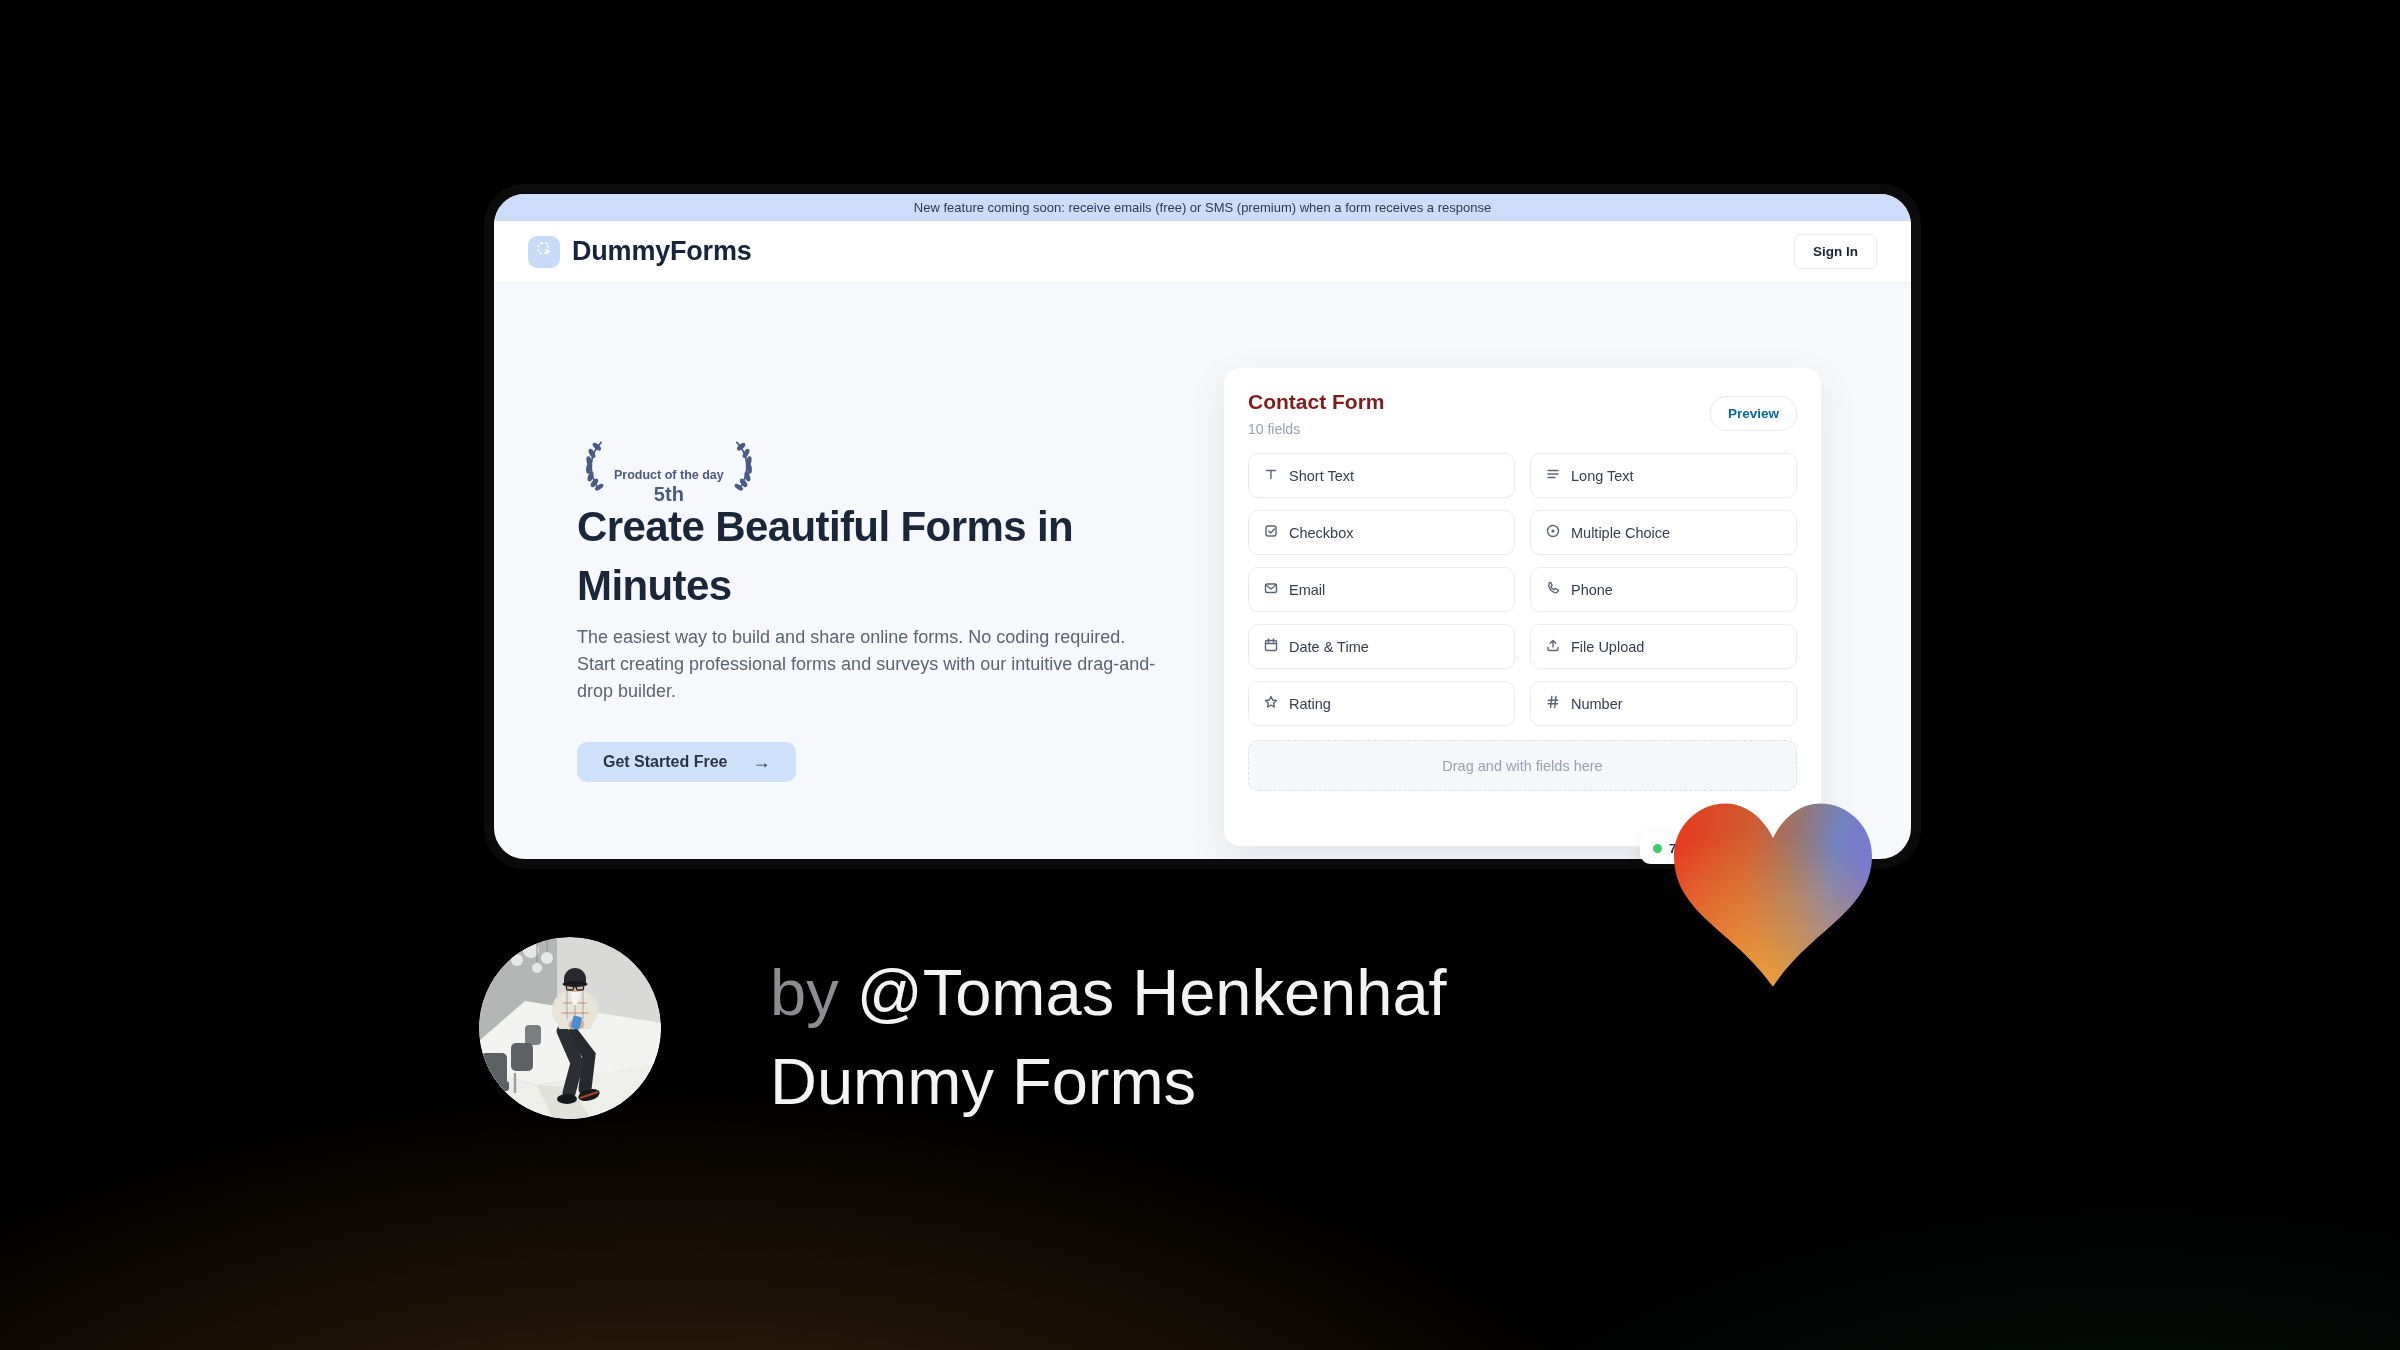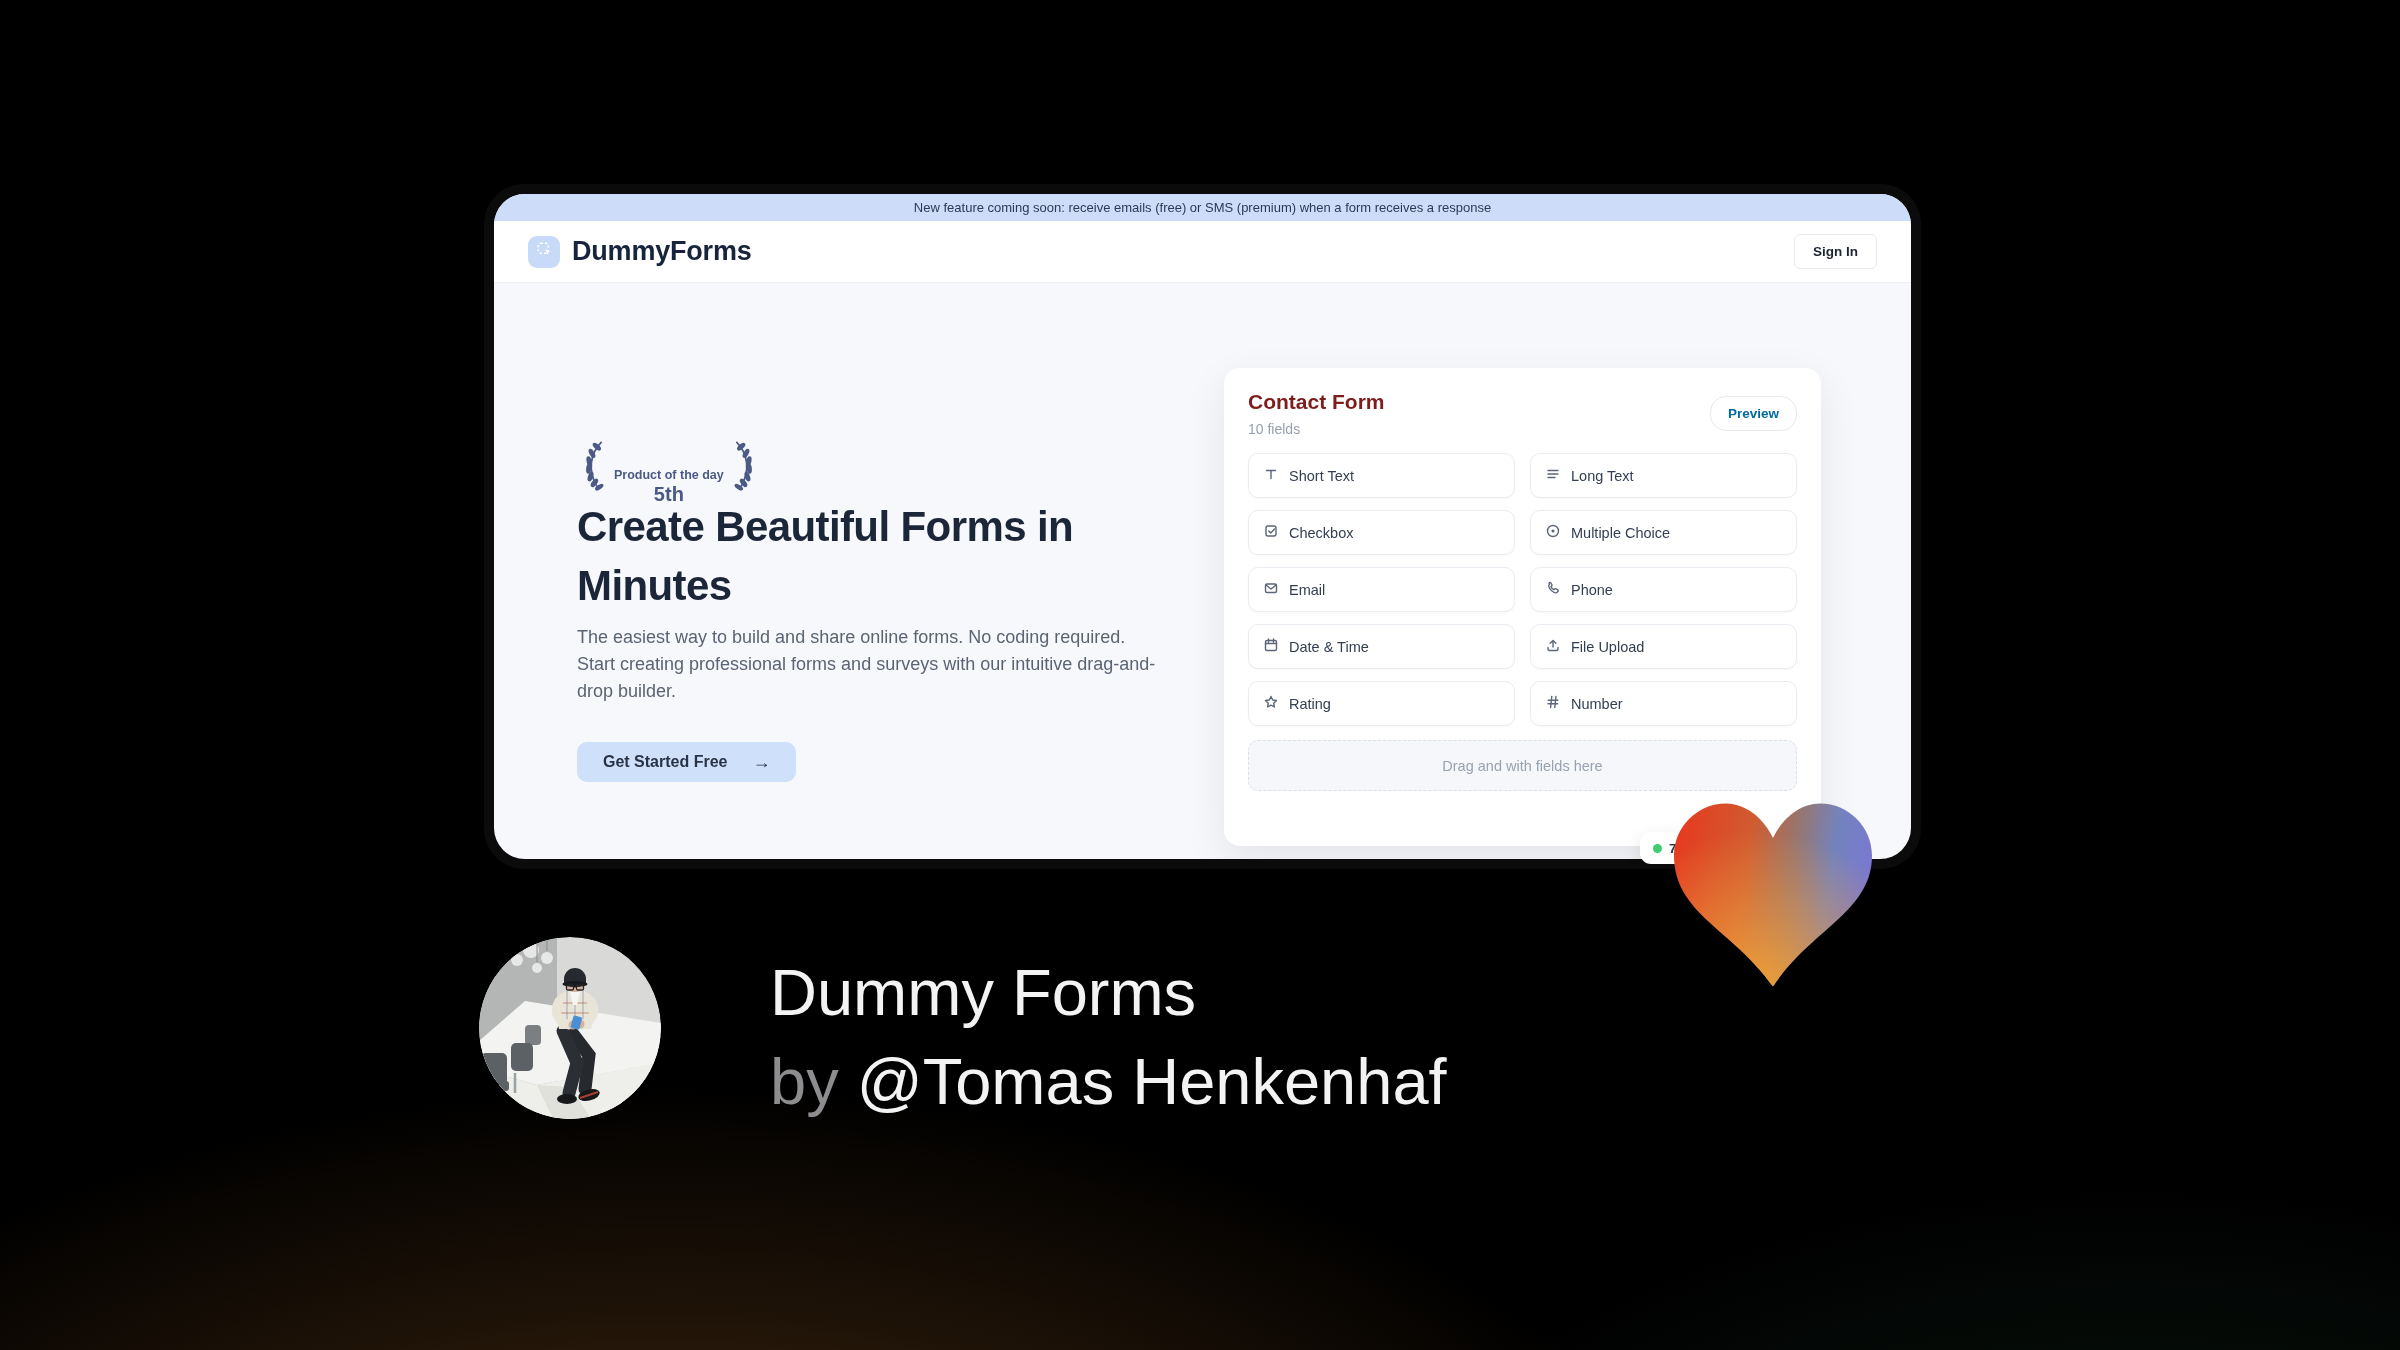--- a/index.html
+++ b/index.html
@@ -299,15 +299,15 @@
         <ellipse cx="0" cy="1" rx="12.5" ry="3" fill="#17191d"></ellipse>
         <rect x="-8.5" y="2" width="7" height="5" rx="1.2" fill="none" stroke="#26262a" stroke-width="1.3"></rect>
         <rect x="1.5" y="2" width="7" height="5" rx="1.2" fill="none" stroke="#26262a" stroke-width="1.3"></rect>
         <path d="M-1.5 4h3" stroke="#26262a" stroke-width="1.2"></path>
       </g>
     </g>
   </svg>
 </div>
 
 <div class="credit">
+  <div><span class="byline-prefix">by </span><span>@Tomas Henkenhaf</span></div>
   <div>Dummy Forms</div>
-  <div><span class="byline-prefix">by </span><span>@Tomas Henkenhaf</span></div>
 </div>
 
 </body></html>

